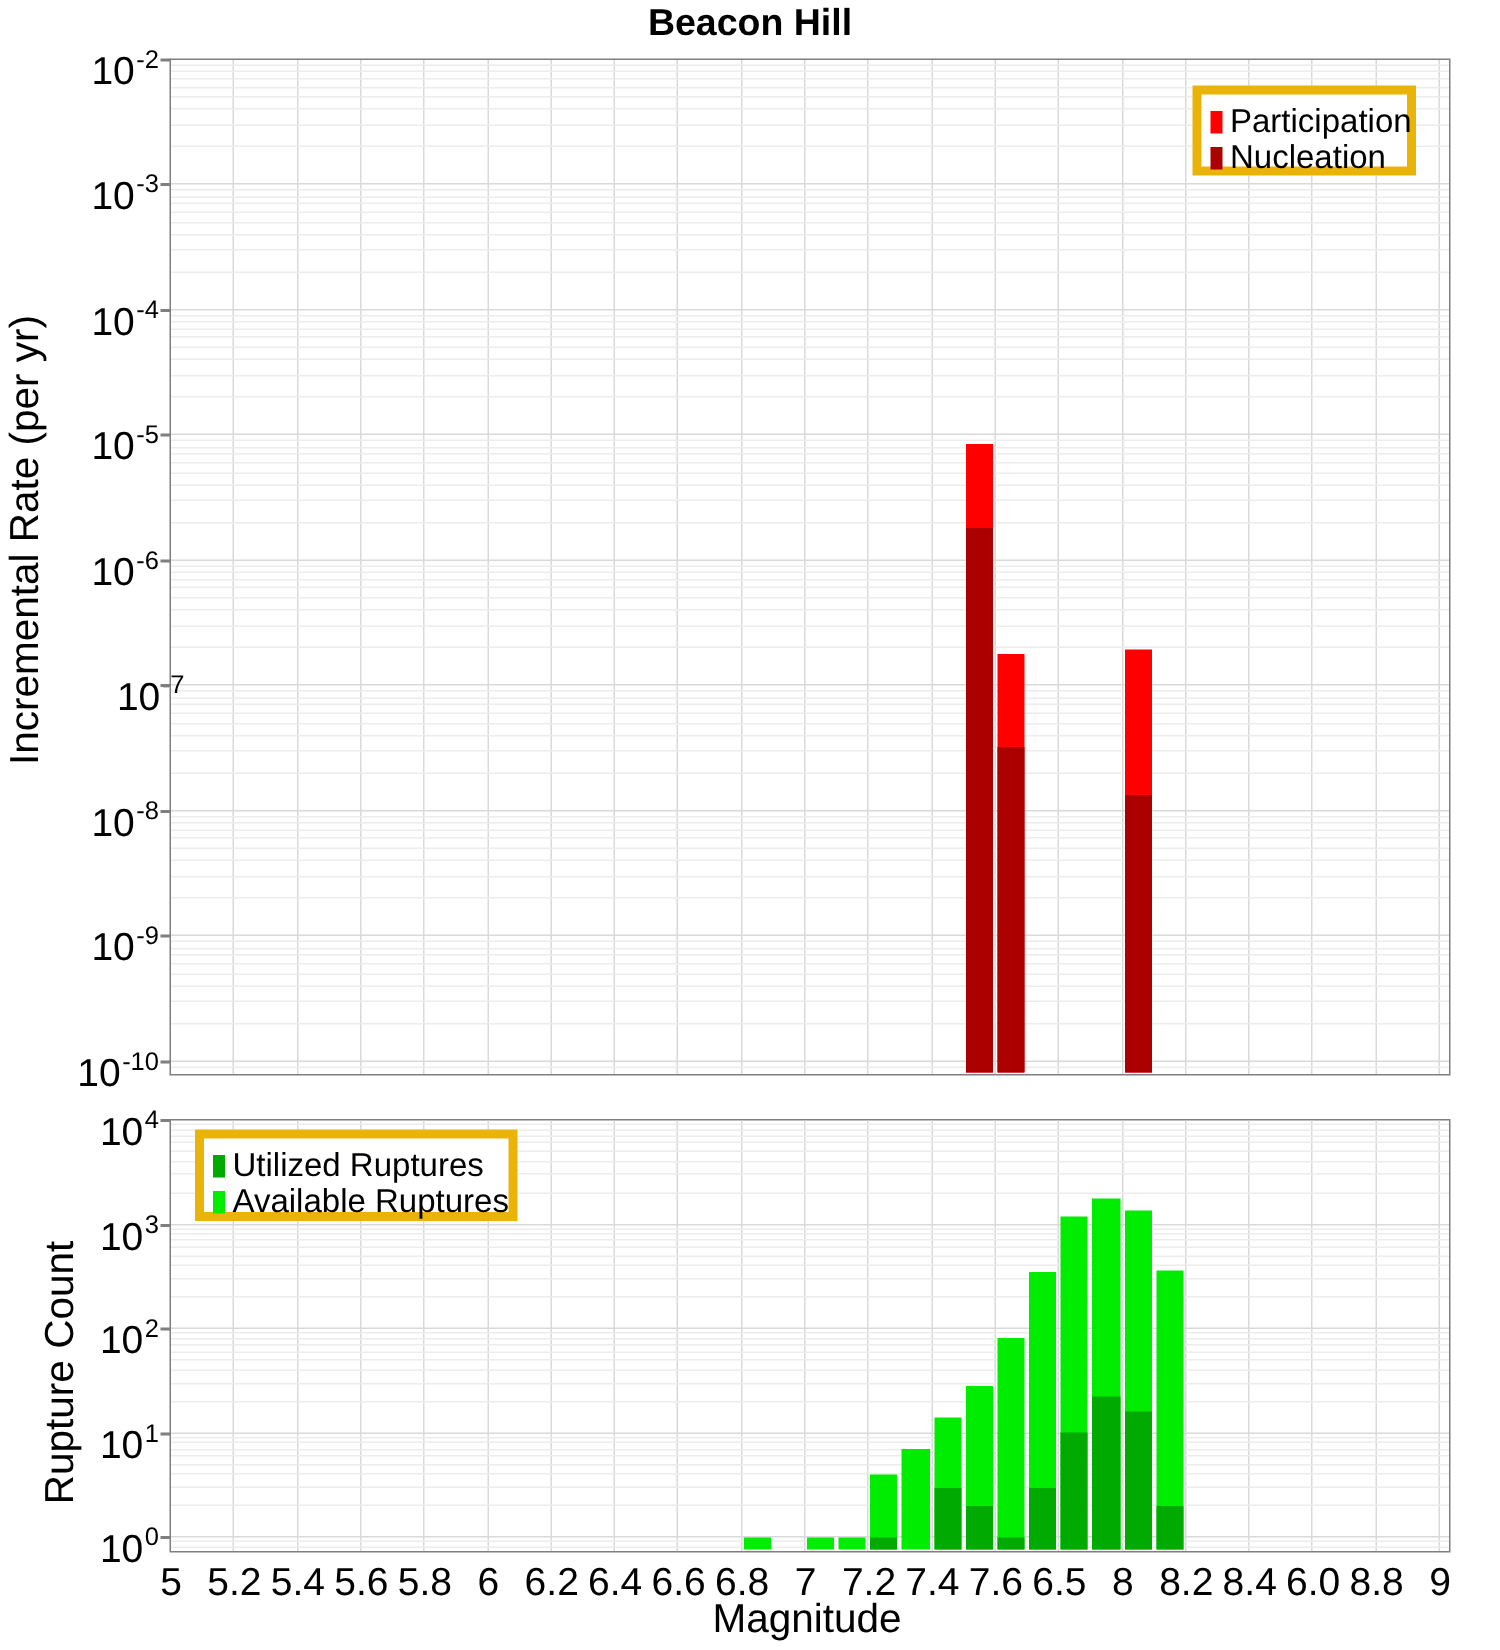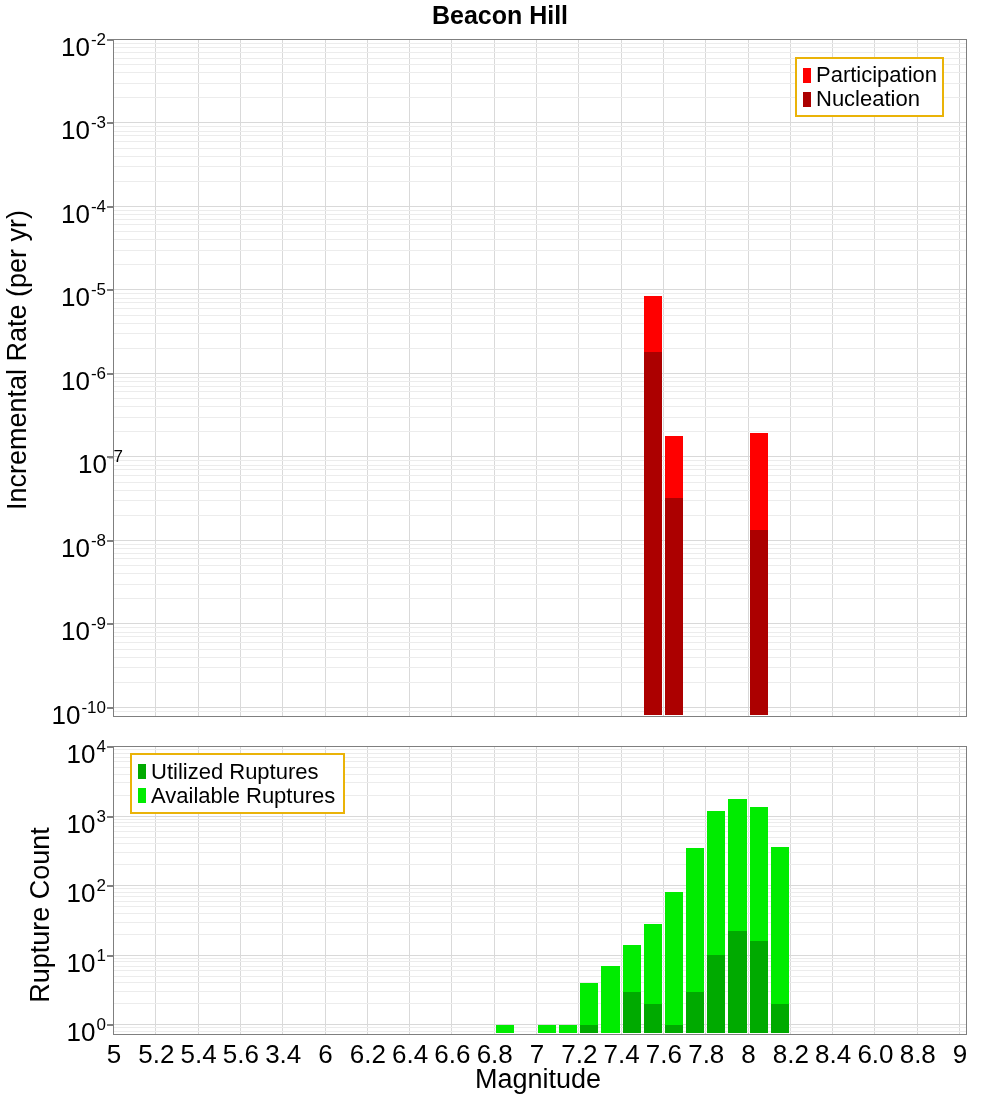--- a/index.html
+++ b/index.html
@@ -14,22 +14,22 @@
   .bar{position:absolute}
   .ytick{position:absolute;height:30px;line-height:30px;text-align:right;font-size:26px;white-space:nowrap}
   .ytick .e{font-size:17px;position:relative;top:-11px;margin-left:1px}
   .xtick{position:absolute;height:30px;line-height:30px;text-align:center;font-size:26px}
   .tickmark{position:absolute;width:7px;height:2px;background:#7f7f7f}
   #chart-title{position:absolute;left:0;top:1px;width:1000px;text-align:center;font-size:25px;font-weight:bold}
   .ylab{position:absolute;font-size:27px;white-space:nowrap;transform:translate(-50%,-50%) rotate(-90deg)}
   #ylab-top{left:17px;top:360px}
   #ylab-bottom{left:40px;top:915px}
   #xlab{position:absolute;left:0;top:1064px;width:1076px;text-align:center;font-size:27px}
-  .legend{position:absolute;background:#fff;border:2px solid #eab308;box-sizing:border-box;
-          display:flex;flex-direction:column;justify-content:center;padding:18px 6px;z-index:6}
+  .legend{position:absolute;background:#fff;border:6px solid #eab308;box-sizing:border-box;
+          display:flex;flex-direction:column;justify-content:space-between;padding:6px 6px;z-index:6}
   #legend-top{left:795px;top:57px;width:149px;height:60px}
   #legend-bottom{left:130px;top:753px;width:215px;height:61px}
   .lrow{display:flex;align-items:center;gap:5px;font-size:22px;line-height:24px;white-space:nowrap}
   .lmark{width:8px;height:15px;flex:0 0 8px}
 </style>
 </head>
 <body>
 
 <div id="fig">
   <div id="chart-title">Beacon Hill</div>
@@ -268,30 +268,30 @@
     <div class="ytick" style="left: 14px; top: 878.154px; width: 92px;">10<span class="e">2</span></div>
     <div class="tickmark" style="left: 107px; top: 885.154px;"></div>
     <div class="ytick" style="left: 14px; top: 947.73px; width: 92px;">10<span class="e">1</span></div>
     <div class="tickmark" style="left: 107px; top: 954.73px;"></div>
     <div class="ytick" style="left: 14px; top: 1017.31px; width: 92px;">10<span class="e">0</span></div>
     <div class="tickmark" style="left: 107px; top: 1024.31px;"></div>
     <div class="xtick" style="left: 74px; top: 1039px; width: 80px;">5</div>
     <div class="xtick" style="left: 116.304px; top: 1039px; width: 80px;">5.2</div>
     <div class="xtick" style="left: 158.608px; top: 1039px; width: 80px;">5.4</div>
     <div class="xtick" style="left: 200.912px; top: 1039px; width: 80px;">5.6</div>
-    <div class="xtick" style="left: 243.215px; top: 1039px; width: 80px;">3.4</div>
+    <div class="xtick" style="left: 243.215px; top: 1039px; width: 80px;">5.8</div>
     <div class="xtick" style="left: 285.519px; top: 1039px; width: 80px;">6</div>
     <div class="xtick" style="left: 327.823px; top: 1039px; width: 80px;">6.2</div>
     <div class="xtick" style="left: 370.127px; top: 1039px; width: 80px;">6.4</div>
     <div class="xtick" style="left: 412.431px; top: 1039px; width: 80px;">6.6</div>
     <div class="xtick" style="left: 454.735px; top: 1039px; width: 80px;">6.8</div>
     <div class="xtick" style="left: 497.039px; top: 1039px; width: 80px;">7</div>
     <div class="xtick" style="left: 539.343px; top: 1039px; width: 80px;">7.2</div>
     <div class="xtick" style="left: 581.646px; top: 1039px; width: 80px;">7.4</div>
     <div class="xtick" style="left: 623.95px; top: 1039px; width: 80px;">7.6</div>
-    <div class="xtick" style="left: 666.254px; top: 1039px; width: 80px;">7.8</div>
+    <div class="xtick" style="left: 666.254px; top: 1039px; width: 80px;">6.5</div>
     <div class="xtick" style="left: 708.558px; top: 1039px; width: 80px;">8</div>
     <div class="xtick" style="left: 750.862px; top: 1039px; width: 80px;">8.2</div>
     <div class="xtick" style="left: 793.166px; top: 1039px; width: 80px;">8.4</div>
     <div class="xtick" style="left: 835.47px; top: 1039px; width: 80px;">6.0</div>
     <div class="xtick" style="left: 877.774px; top: 1039px; width: 80px;">8.8</div>
     <div class="xtick" style="left: 920.077px; top: 1039px; width: 80px;">9</div>
   </div>
 
 </body></html>

